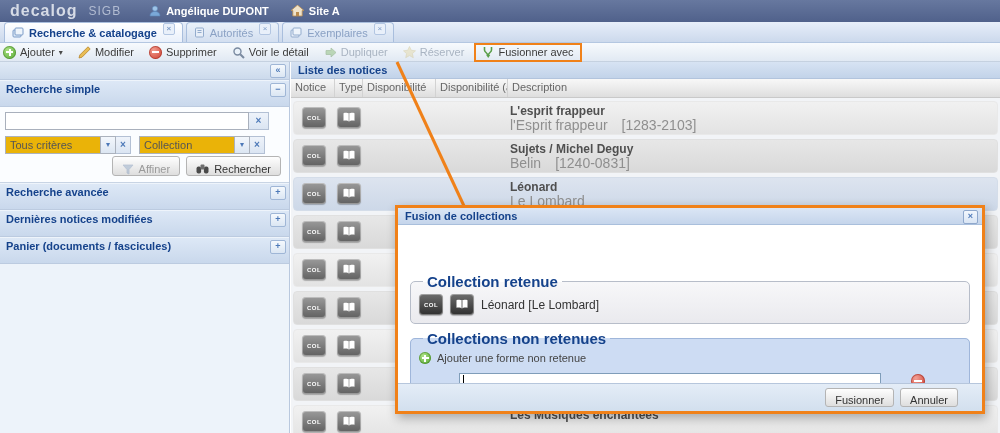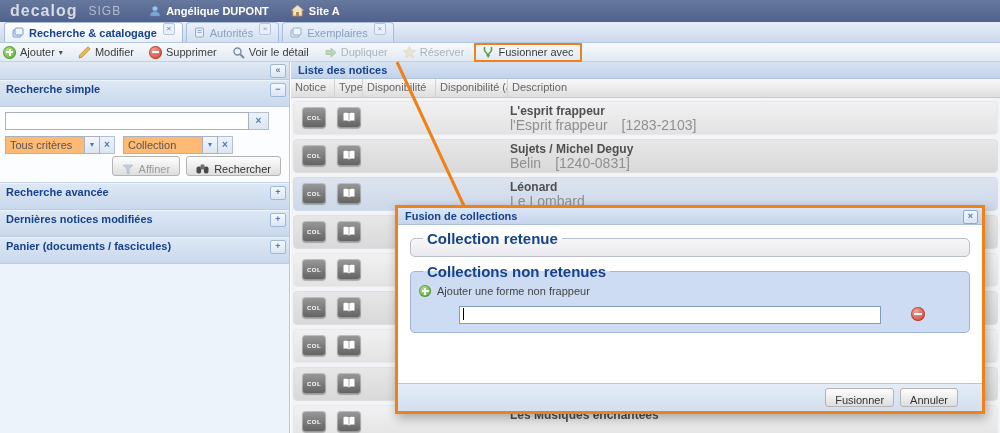--- a/index.html
+++ b/index.html
@@ -98,21 +98,21 @@
     width:244px;height:18px;border:1px solid #a9b0bc;box-sizing:border-box;
     font-size:11px;padding:0 3px;background:#fff;outline:none;
   }
   .mini-btn{
     width:20px;height:18px;border:1px solid #b3c0d4;border-left:none;box-sizing:border-box;
     background:linear-gradient(#eef3fa,#dbe5f2);color:#4d79b8;
     font-size:10px;line-height:16px;text-align:center;font-weight:bold;
   }
   .combo{display:flex;align-items:stretch;height:18px;margin-top:6px;}
   .combo .val{
-    width:80px;border:1px solid #abb2bd;background:#fdba74;font-size:11px;color:#555;
+    width:96px;border:1px solid #abb2bd;background:#eab308;font-size:11px;color:#555;
     padding:2px 4px;box-sizing:border-box;white-space:nowrap;overflow:hidden;
   }
   .combo .arr{
     width:15px;border:1px solid #abb2bd;border-left:none;box-sizing:border-box;
     background:linear-gradient(#f3f7fc,#dce6f2);color:#4d79b8;font-size:8px;
     text-align:center;line-height:16px;
   }
   .combo .arr::before{content:"▾";}
   .btnrow{position:absolute;right:8px;bottom:6px;display:flex;gap:6px;}
   .btn{
@@ -169,21 +169,21 @@
   }
   .dlg-close{
     position:absolute;right:4px;top:2px;width:13px;height:12px;
     border:1px solid #8fa8cc;border-radius:2px;background:linear-gradient(#f2f7fd,#d9e5f4);
     color:#4d79b8;font-size:9px;line-height:10px;text-align:center;font-weight:bold;
   }
   .dlg-body{position:absolute;left:0;right:0;top:17px;bottom:28px;background:#fff;padding:5px 12px 0;box-sizing:border-box;}
   fieldset{margin:0;padding:0;}
   .fs{border-radius:5px;position:relative;}
   .fs legend{font-size:15px;font-weight:bold;color:#15428b;padding:0 4px;margin-left:4px;}
-  .fs-retained{border:1px solid #b7bdc9;background:linear-gradient(#f7f7f9,#eaeaee);padding:2px 8px 7px;}
+  .fs-retained{border:1px solid #b7bdc9;background:linear-gradient(#f7f7f9,#eaeaee);padding:2px 8px 7px;margin-top:43px;}
   .fs-notret{border:1px solid #9fb6da;background:#cddcf3;margin-top:6px;padding:2px 8px 9px;}
   .ret-item{display:flex;align-items:center;gap:7px;margin:2px 0 1px;}
   .ret-item .badge{position:static;top:auto;}
   .ret-item .itxt{font-size:12px;color:#333;}
   .add-row{display:flex;align-items:center;gap:6px;margin:3px 0 8px;}
   .add-row span{font-size:11px;color:#444;}
   .inp-row{display:flex;align-items:center;}
   .inp-wrap{margin-left:40px;position:relative;width:422px;height:18px;}
   .dlg-input{
     width:100%;height:18px;border:1px solid #7f9db9;box-sizing:border-box;
@@ -494,27 +494,39 @@
 
 <div class="dialog">
   <div class="dlg-title">
     <span>Fusion de collections</span>
     <span class="dlg-close g-x"></span>
   </div>
   <div class="dlg-body">
 
     <fieldset class="fs fs-retained">
       <legend>Collection retenue</legend>
+      <div class="ret-item">
+        <span class="badge dark">
+            <span class="btxt">COL</span>
+          </span>
+        <span class="badge dark">
+            <svg width="14" height="11">
+              <path d="M7 1.8C5.6.5 3 .5 1.5 1.2v7.6c1.5-.6 4.1-.6 5.5.7 1.4-1.3 4-1.3 5.5-.7V1.2C11 .5 8.4.5 7 1.8z" fill="#fff"></path>
+              <line x1="7" y1="1.8" x2="7" y2="9.5" stroke="#666"></line>
+            </svg>
+          </span>
+        <span class="itxt">Léonard [Le Lombard]</span>
+      </div>
     </fieldset>
 
     <fieldset class="fs fs-notret">
       <legend>Collections non retenues</legend>
       <div class="add-row">
         <span class="ic-addsm"></span>
-        <span>Ajouter une forme non frappeur</span>
+        <span>Ajouter une forme non retenue</span>
       </div>
       <div class="inp-row">
         <span class="inp-wrap">
           <input class="dlg-input" value="" style="">
           <span class="caret"></span>
         </span>
         <span class="ic-delbig"></span>
       </div>
     </fieldset>
 

